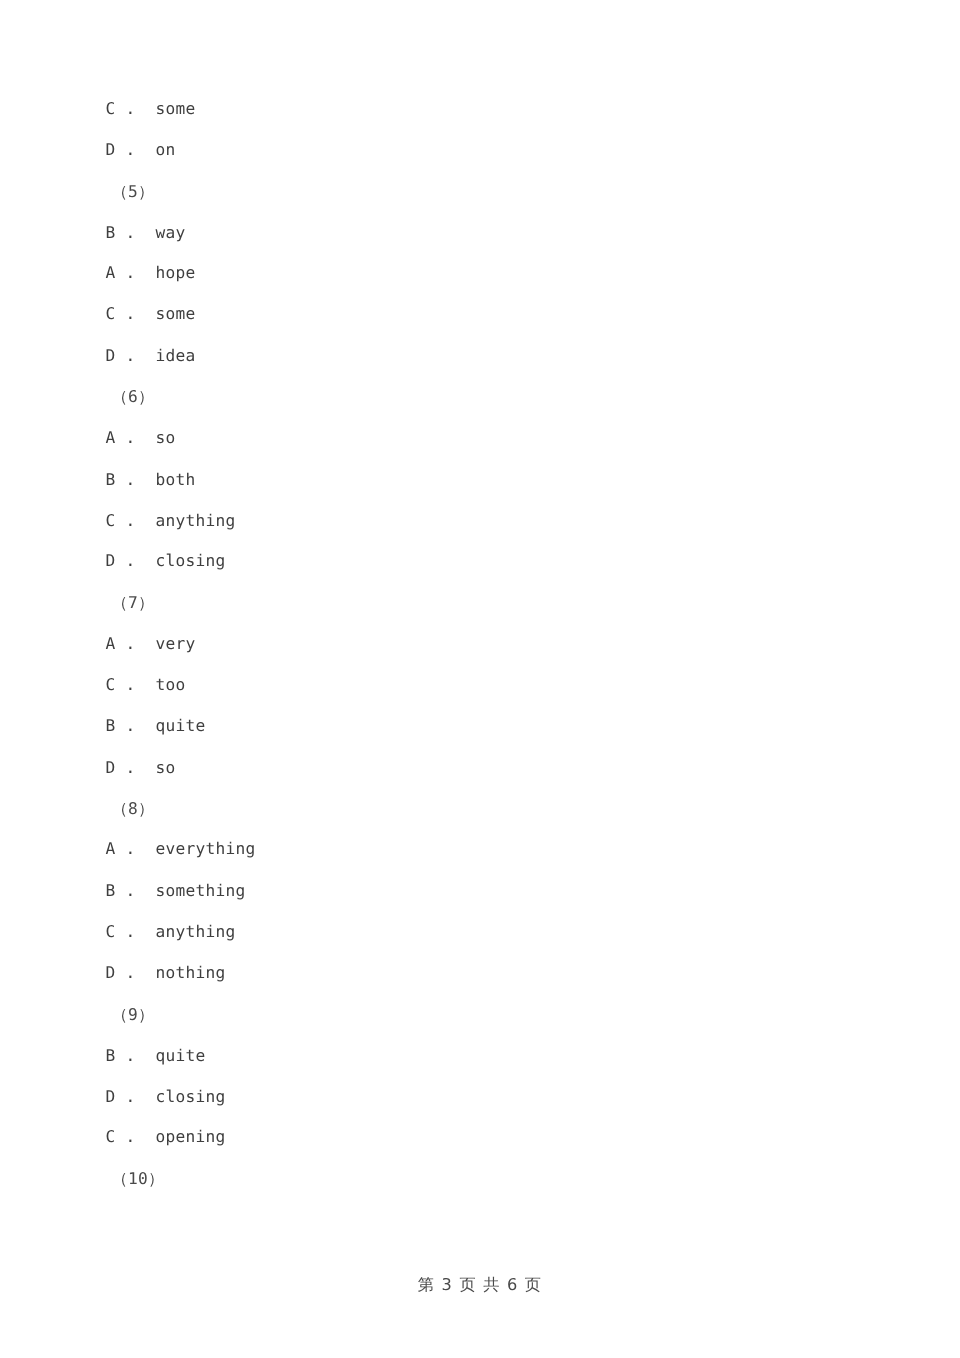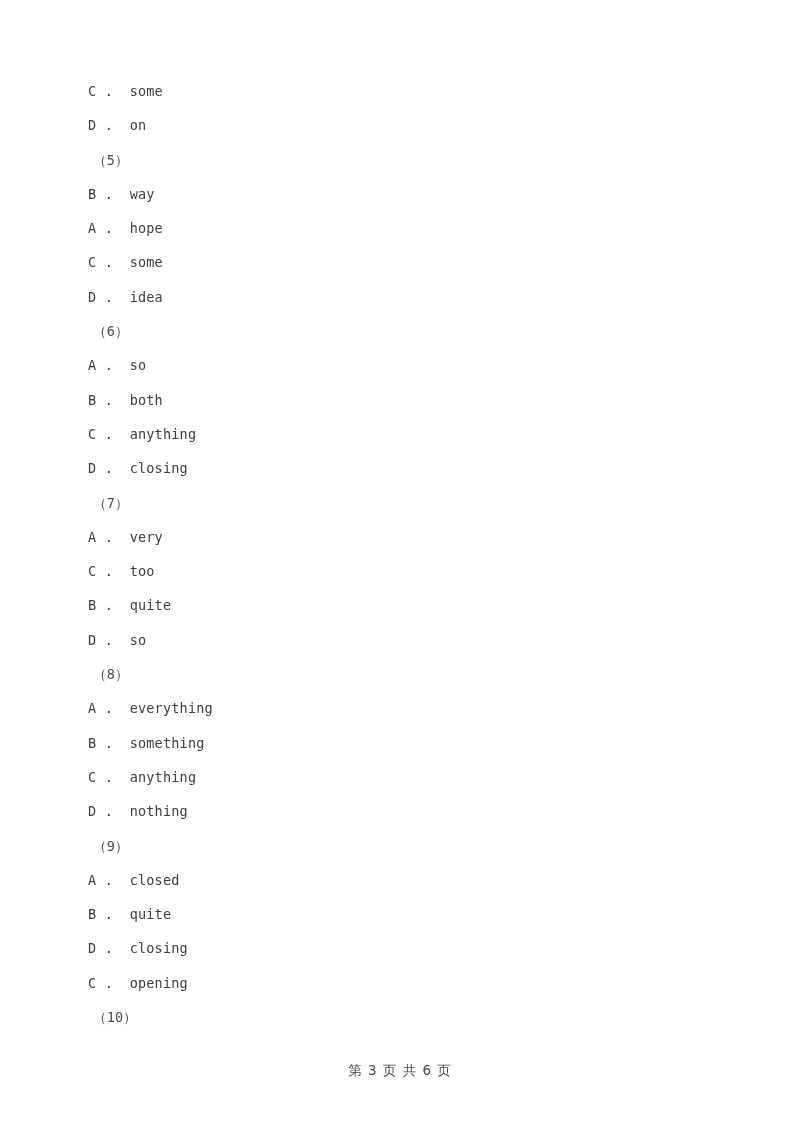--- a/index.html
+++ b/index.html
@@ -90,21 +90,20 @@
       <div class="line option">A .  very</div>
       <div class="line option">C .  too</div>
       <div class="line option">B .  quite</div>
       <div class="line option">D .  so</div>
       <div class="line qnum">（8）</div>
       <div class="line option">A .  everything</div>
       <div class="line option">B .  something</div>
       <div class="line option">C .  anything</div>
       <div class="line option">D .  nothing</div>
       <div class="line qnum">（9）</div>
-      <div class="line option">A .  closed</div>
       <div class="line option">B .  quite</div>
       <div class="line option">D .  closing</div>
       <div class="line option">C .  opening</div>
       <div class="line qnum">（10）</div>
     </div>
 
   <div id="footer">第 3 页 共 6 页</div>
 
 </div>
 

